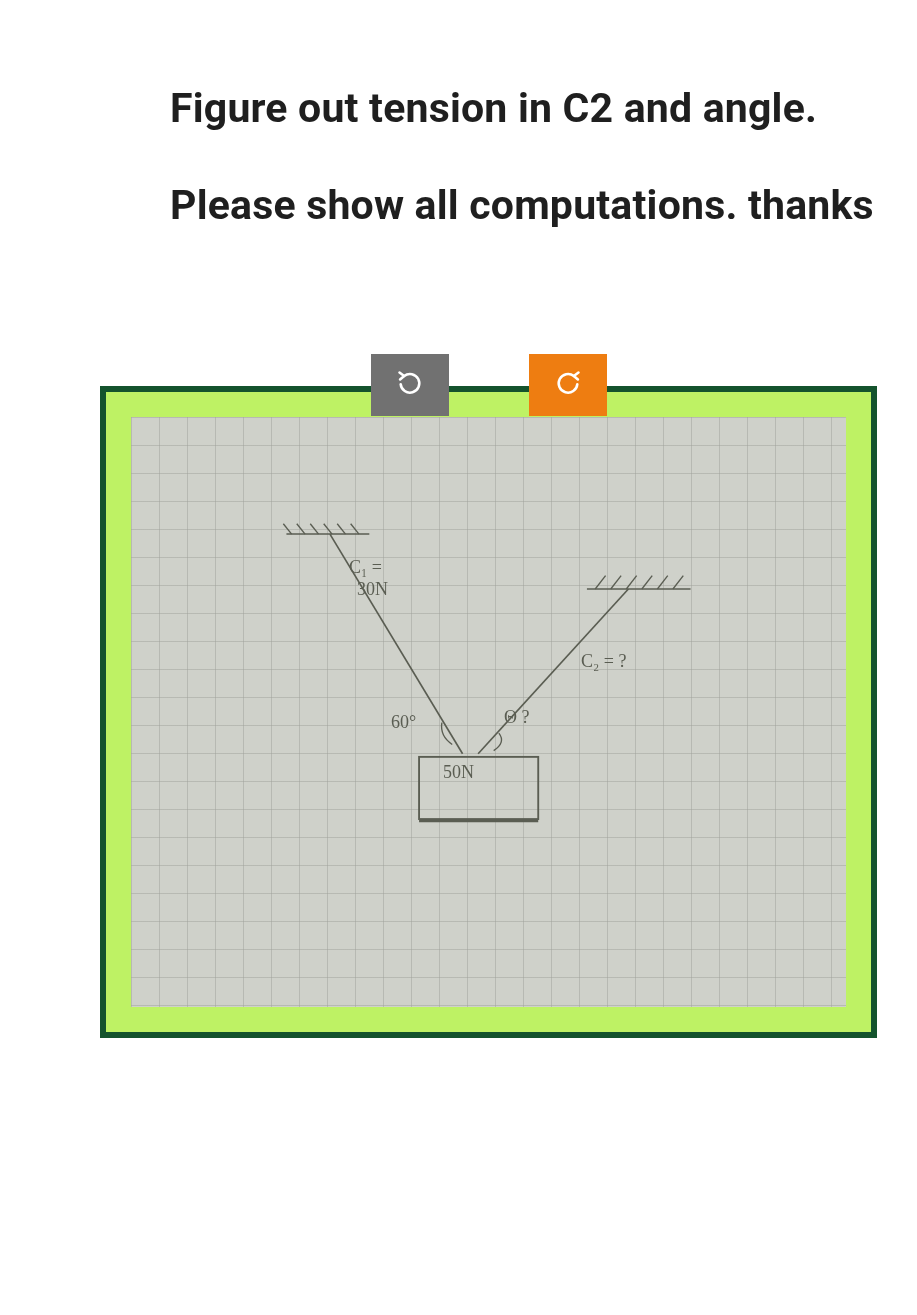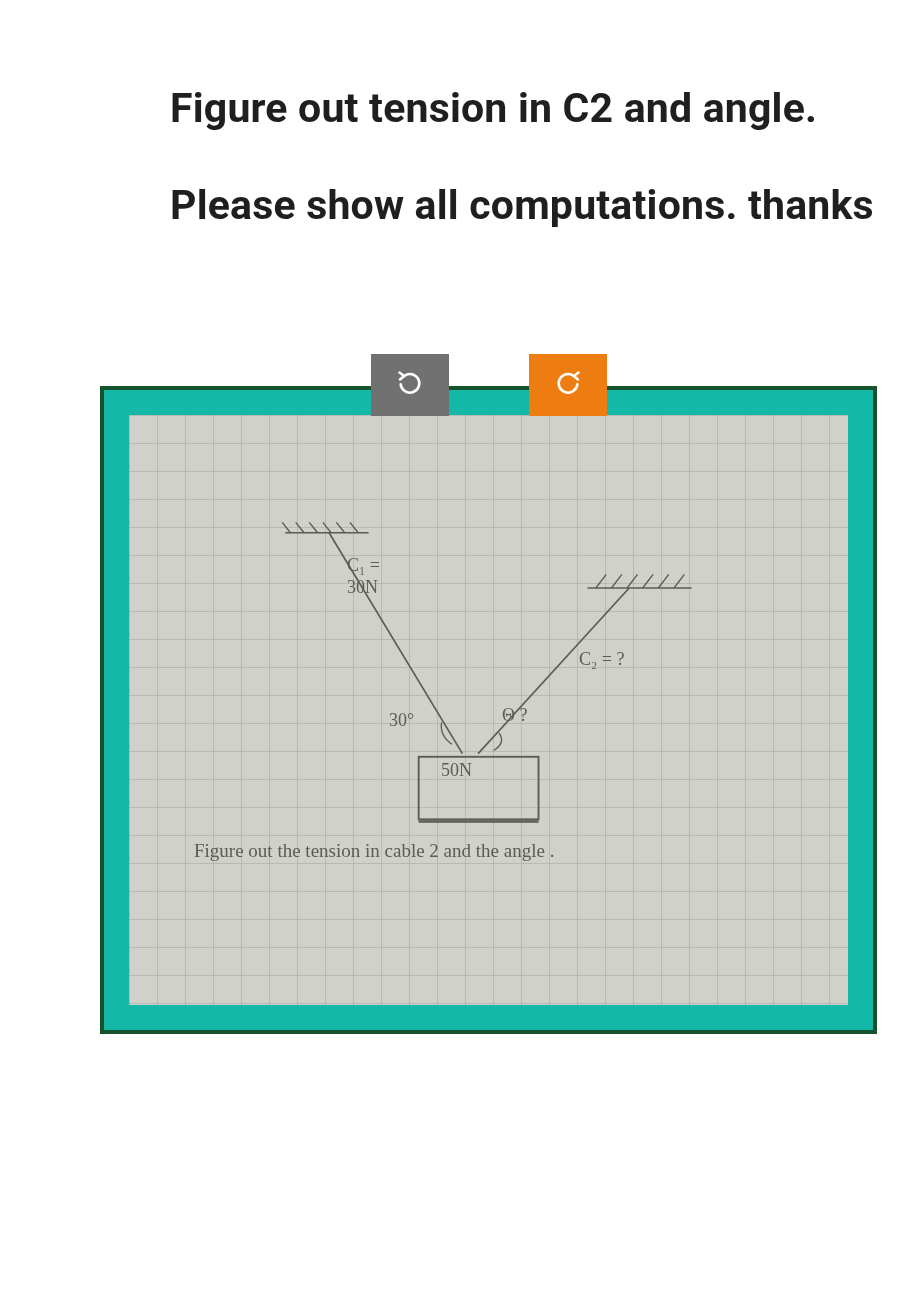--- a/index.html
+++ b/index.html
@@ -33,24 +33,24 @@
       display: flex;
       align-items: center;
       justify-content: center;
       cursor: pointer;
       border: none;
     }
     .btn-grey { background: #717171; }
     .btn-orange { background: #ee7d11; }
     .btn svg { width: 28px; height: 28px; }
     .image-frame {
-      border: 4px solid #14532d;
+      border: 6px solid #14532d;
       padding: 25px;
       margin-left: -70px;
-      background: #14b8a6;
+      background: #bef264;
     }
     .paper {
       width: 100%;
       height: 590px;
       background-color: #cfd1ca;
       background-image:
         linear-gradient(to right, rgba(160,162,155,0.5) 1px, transparent 1px),
         linear-gradient(to bottom, rgba(160,162,155,0.5) 1px, transparent 1px);
       background-size: 28px 28px;
       position: relative;
@@ -115,20 +115,19 @@
 
       <line x1="480" y1="166" x2="335" y2="325" stroke="#5a5d52" stroke-width="1.6"></line>
 
       <path d="M 300 295 Q 298 308 310 316" fill="none" stroke="#5a5d52" stroke-width="1.3"></path>
       <path d="M 355 305 Q 362 314 350 322" fill="none" stroke="#5a5d52" stroke-width="1.3"></path>
 
       <rect x="278" y="328" width="115" height="60" fill="none" stroke="#5a5d52" stroke-width="1.8"></rect>
       <line x1="278" y1="390" x2="393" y2="390" stroke="#5a5d52" stroke-width="2.4"></line>
     </svg>
     <span class="hand" style="top:140px; left:218px;">C₁ =</span>
-    <span class="hand" style="top:162px; left:218px;">30N</span>
+    <span class="hand" style="top:162px; left:226px;">30N</span>
     <span class="hand" style="top:190px; left:450px;margin-top:44px;">C₂ = ?</span>
-    <span class="hand" style="top:295px; left:260px;">30°</span>
+    <span class="hand" style="top:295px; left:260px;">60°</span>
     <span class="hand" style="top:290px; left:373px;">Θ ?</span>
     <span class="hand" style="top:345px; left:312px;text-align:center;">50N</span>
-    <span class="hand" style="top:425px; left:65px; font-size:19px; width:600px;">Figure out the tension in cable 2 and the angle .</span>
   </div>
 </div>
 
 </body></html>

